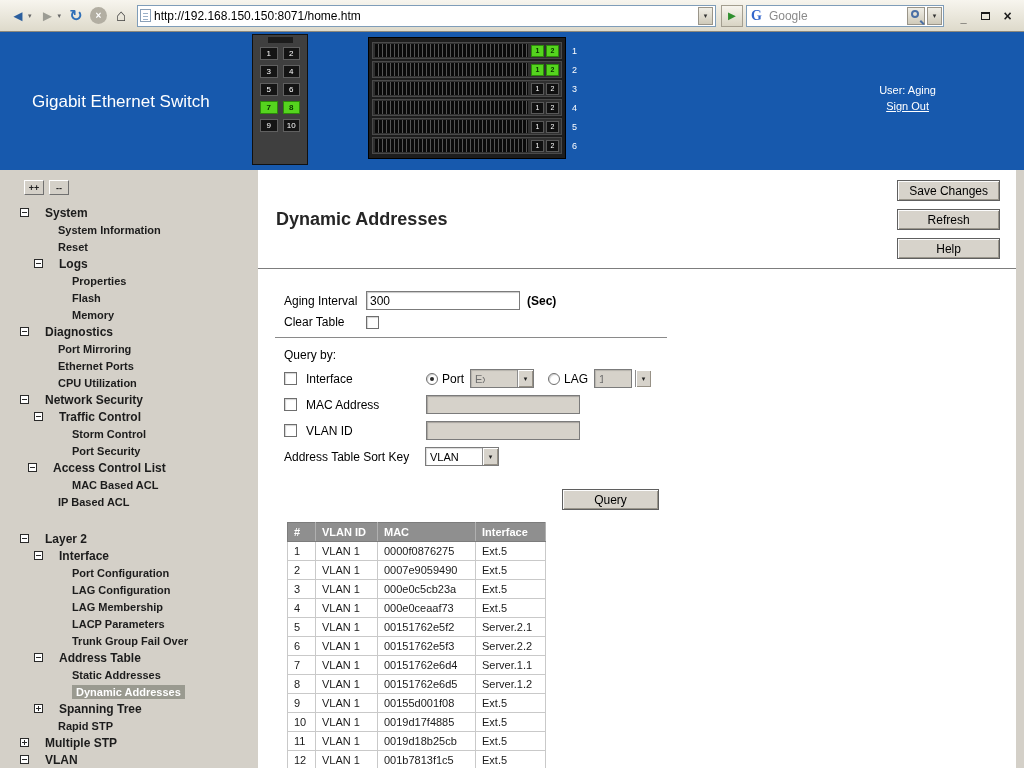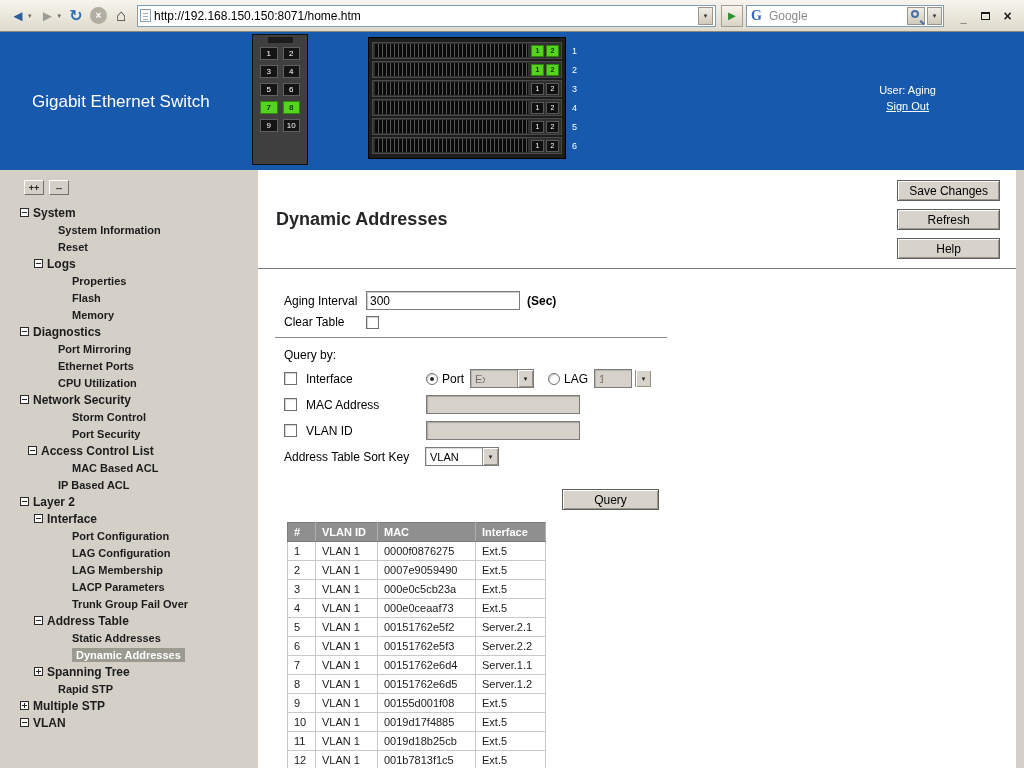--- a/index.html
+++ b/index.html
@@ -81,21 +81,21 @@
   .chassis-idx { display:flex; flex-direction:column; gap:2px; padding:5px 0 4px 6px; }
   .idx { height:17px; display:flex; align-items:center; color:#fff; font-size:9px; }
 
   
   .workspace { display:flex; height:598px; background:#d4d0c8; padding:0 8px 0 8px; }
   .sidebar { width:242px; flex:none; background:#d4d0c8; padding-top:10px; overflow:hidden; }
   .tree-tools { display:flex; gap:5px; padding:0 0 9px 16px; }
   .tool-btn { width:20px; height:15px; padding:0; line-height:1; color:#222; cursor:pointer;
     font:bold 9px "Liberation Sans",sans-serif; background:#d4d0c8;
     border:1px solid; border-color:#fff #707070 #707070 #fff; }
-  .tree-item { display:flex; align-items:center; gap:4px; height:17px; white-space:nowrap;
+  .tree-item { display:flex; align-items:center; gap:16px; height:17px; white-space:nowrap;
     font-weight:bold; color:#1c1c1c; cursor:pointer; }
   .tree-item.branch { font-size:12px; }
   .tree-item.leaf { font-size:11px; }
   .tree-toggle { position:relative; width:9px; height:9px; flex:none;
     border:1px solid #2a2a2a; background:#fdfdfd; }
   .tree-toggle::before { content:''; position:absolute; left:1px; right:1px; top:3px; height:1px; background:#2a2a2a; }
   .tree-toggle.plus::after { content:''; position:absolute; top:1px; bottom:1px; left:3px; width:1px; background:#2a2a2a; }
   .tree-item.selected .tree-label { background:#9a9a90; color:#fff; padding:1px 4px; }
 
   .main { flex:1; background:#fff; margin-left:8px; overflow:hidden; position:relative; }
@@ -307,37 +307,41 @@
         <div class="tree-item leaf" style="padding-left: 50px;">
           <span class="tree-label">Ethernet Ports</span>
         </div>
         <div class="tree-item leaf" style="padding-left: 50px;">
           <span class="tree-label">CPU Utilization</span>
         </div>
         <div class="tree-item branch" style="padding-left: 12px;">
           <span class="tree-toggle minus"></span>
           <span class="tree-label">Network Security</span>
         </div>
+        <div class="tree-item branch" style="padding-left: 26px;">
+          <span class="tree-toggle minus"></span>
+          <span class="tree-label">Traffic Control</span>
+        </div>
         <div class="tree-item leaf" style="padding-left: 64px;">
           <span class="tree-label">Storm Control</span>
         </div>
         <div class="tree-item leaf" style="padding-left: 64px;">
           <span class="tree-label">Port Security</span>
         </div>
         <div class="tree-item branch" style="padding-left: 20px;">
           <span class="tree-toggle minus"></span>
           <span class="tree-label">Access Control List</span>
         </div>
         <div class="tree-item leaf" style="padding-left: 64px;">
           <span class="tree-label">MAC Based ACL</span>
         </div>
         <div class="tree-item leaf" style="padding-left: 50px;">
           <span class="tree-label">IP Based ACL</span>
         </div>
-        <div class="tree-item branch" style="padding-left: 12px;">
+        <div class="tree-item branch" style="padding-left: 12px; margin-top: 20px;">
           <span class="tree-toggle minus"></span>
           <span class="tree-label">Layer 2</span>
         </div>
         <div class="tree-item branch" style="padding-left: 26px;">
           <span class="tree-toggle minus"></span>
           <span class="tree-label">Interface</span>
         </div>
         <div class="tree-item leaf" style="padding-left: 64px;">
           <span class="tree-label">Port Configuration</span>
         </div>

